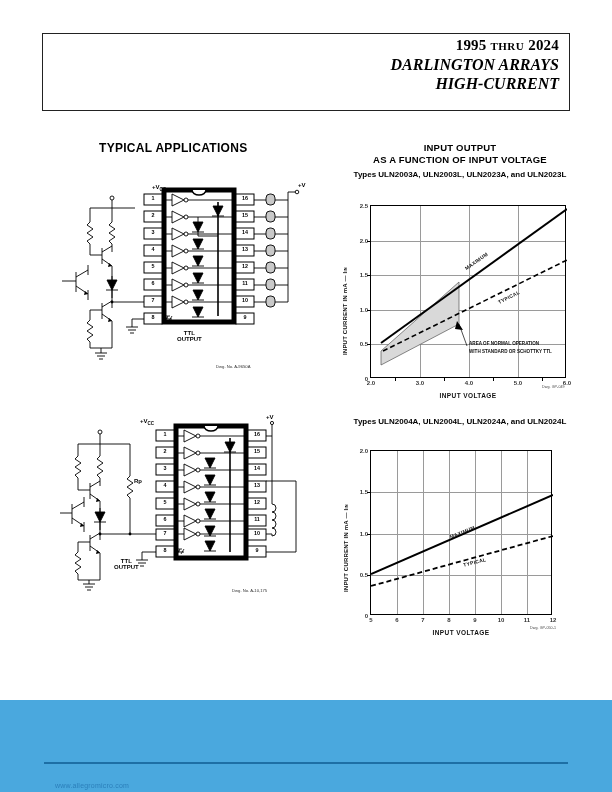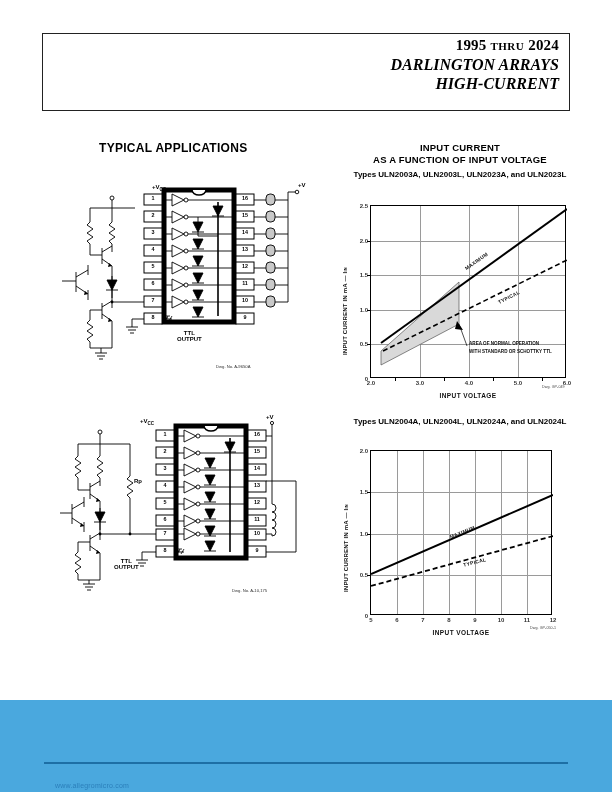--- a/index.html
+++ b/index.html
@@ -71,21 +71,21 @@
       <span>2024</span>
     </div>
     <div class="hdr-line2">DARLINGTON ARRAYS</div>
     <div class="hdr-line2">HIGH-CURRENT</div>
   </div>
 </div>
 
 <div class="sec-title" id="typ-app-title">TYPICAL APPLICATIONS</div>
 
 <div class="chart-head">
-  <div>INPUT CURRENT</div>
+  <div>INPUT OUTPUT</div>
   <div>AS A FUNCTION OF INPUT VOLTAGE</div>
 </div>
 
 <div class="chart-sub" id="chart1-sub">Types ULN2003A, ULN2003L, ULN2023A, and ULN2023L</div>
 <div class="chart-sub" id="chart2-sub">Types ULN2004A, ULN2004L, ULN2024A, and ULN2024L</div>
 
 <div style="position:absolute;left:60px;top:180px;width:250px;height:185px;">
 
   <svg width="250" height="185" viewBox="0 0 250 185">
     <g stroke="#000" fill="none" stroke-width="0.9">

